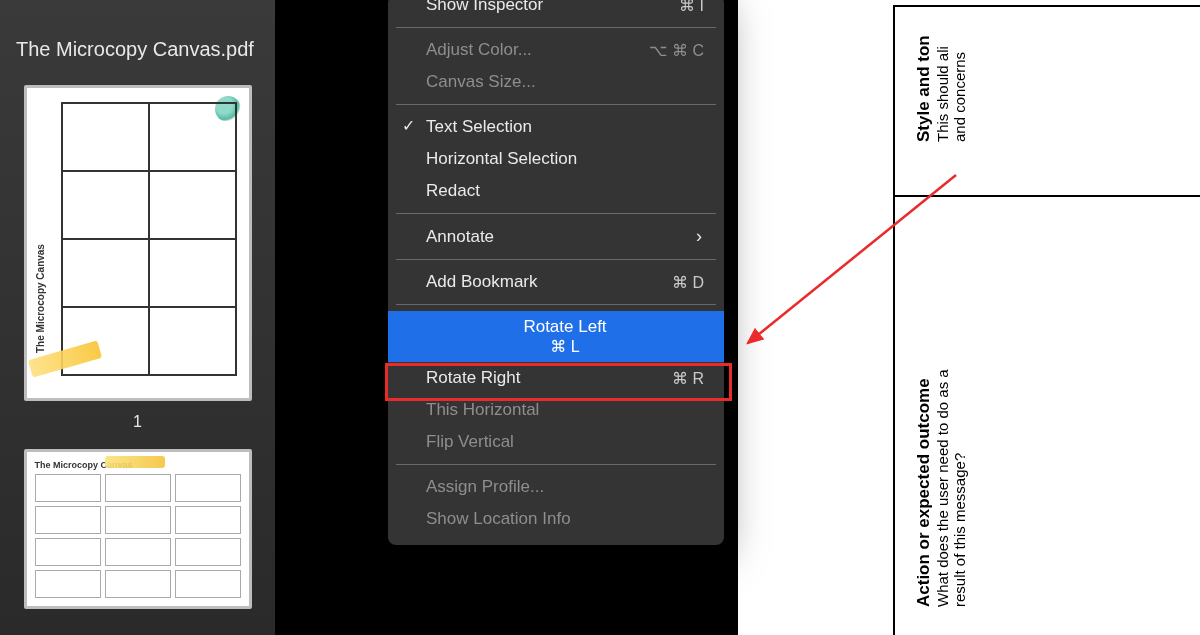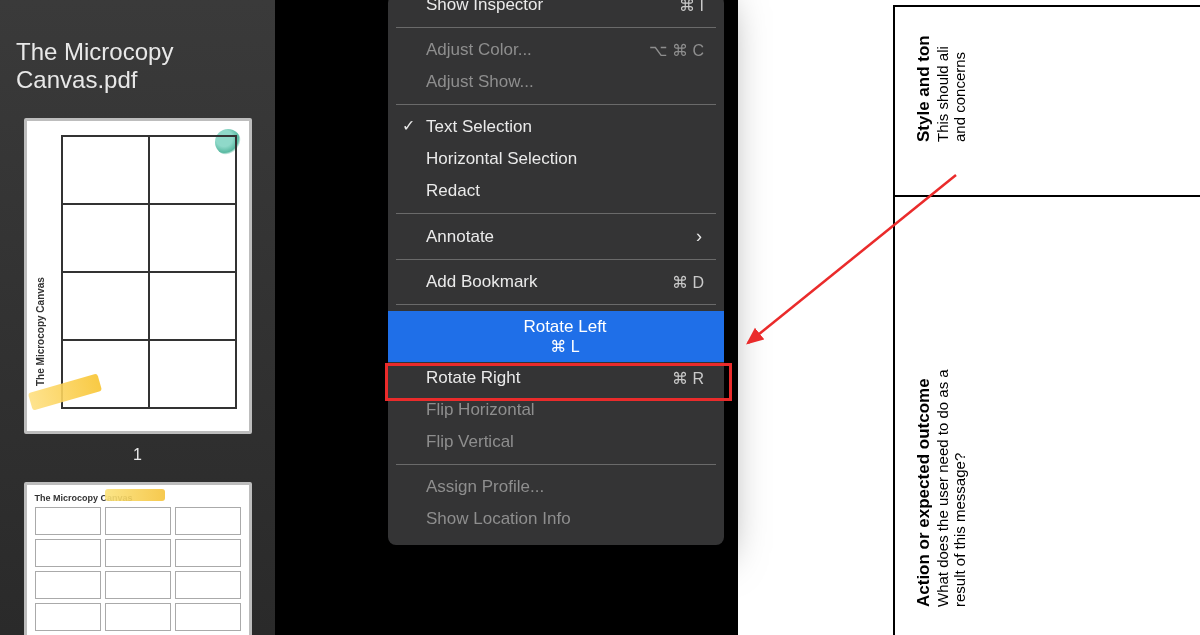--- a/index.html
+++ b/index.html
@@ -18,21 +18,21 @@
       height: 100%;
       background: linear-gradient(180deg, #3a3a3a, #2a2a2a);
       padding: 10px 16px;
       display: flex;
       flex-direction: column;
       gap: 18px;
     }
 
     .sidebar-title {
       color: #e8e8e8;
-      font-size: 24px;
+      font-size: 20px;
       font-weight: 400;
       margin-top: 28px;
       margin-bottom: 6px;
     }
 
     .thumb-wrap {
       display: flex;
       flex-direction: column;
       align-items: center;
       gap: 12px;
@@ -309,21 +309,21 @@
       <div class="menu-item" style="margin-top: -10px;">
         <span class="label">Show Inspector</span>
         <span class="shortcut">⌘ I</span>
       </div>
       <div class="menu-sep"></div>
       <div class="menu-item disabled">
         <span class="label">Adjust Color...</span>
         <span class="shortcut">⌥ ⌘ C</span>
       </div>
       <div class="menu-item disabled">
-        <span class="label">Adjust Show...</span>
+        <span class="label">Canvas Size...</span>
       </div>
       <div class="menu-sep"></div>
       <div class="menu-item">
         <span class="menu-check">✓</span>
         <span class="label">Text Selection</span>
       </div>
       <div class="menu-item">
         <span class="label">Horizontal Selection</span>
       </div>
       <div class="menu-item">
@@ -342,21 +342,21 @@
       <div class="menu-sep"></div>
       <div class="menu-item selected">
         <span class="label">Rotate Left</span>
         <span class="shortcut">⌘ L</span>
       </div>
       <div class="menu-item">
         <span class="label">Rotate Right</span>
         <span class="shortcut">⌘ R</span>
       </div>
       <div class="menu-item disabled">
-        <span class="label">Flip Horizontal</span>
+        <span class="label">This Horizontal</span>
       </div>
       <div class="menu-item disabled">
         <span class="label">Flip Vertical</span>
       </div>
       <div class="menu-sep"></div>
       <div class="menu-item disabled">
         <span class="label">Assign Profile...</span>
       </div>
       <div class="menu-item disabled">
         <span class="label">Show Location Info</span>

